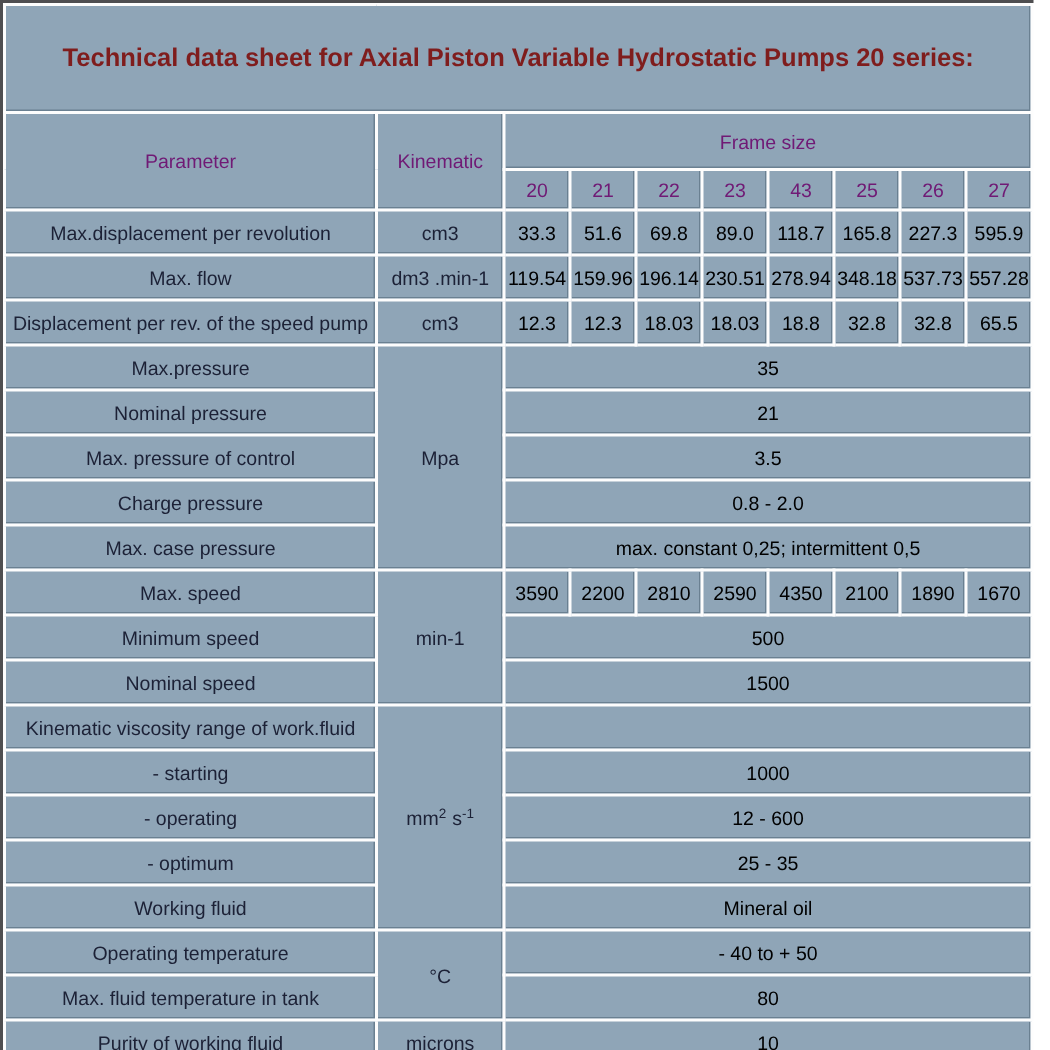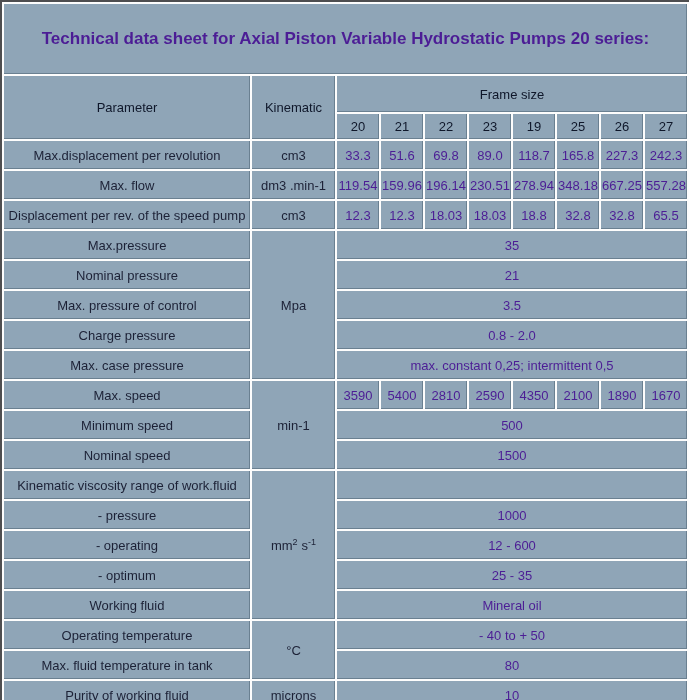--- a/index.html
+++ b/index.html
@@ -35,30 +35,30 @@
     color: #1c2136;
     white-space: nowrap;
   }
   tr.title-row { height: 72px; }
   tr.header-row-1 { height: 38px; }
   tr.header-row-2 { height: 27px; margin-top: 16px; }
   tr.data-row { height: 30px; margin-left: 16px; }
   td.title {
     font-size: 17px;
     font-weight: bold;
-    color: #4c1d95;
+    color: #7f1d1d;
     line-height: 24px;
     padding: 6px 30px;
     white-space: normal;
   }
   td.hdr {
-    color: #0f172a;
+    color: #701a75;
   }
   td.val {
-    color: #4c1d95;
+    color: #000000;
   }
   td.dim sup {
     font-size: 9px;
     vertical-align: super;
   }
   .unit-gap { margin-left: 4px; }
 </style>
 </head>
 <body>
 
@@ -85,49 +85,49 @@
     <tr class="header-row-1">
       <td class="hdr" rowspan="2">Parameter</td>
       <td class="hdr" rowspan="2">Kinematic</td>
       <td class="hdr" colspan="8">Frame size</td>
     </tr>
     <tr class="header-row-2">
       <td class="hdr">20</td>
       <td class="hdr">21</td>
       <td class="hdr">22</td>
       <td class="hdr">23</td>
-      <td class="hdr">19</td>
+      <td class="hdr">43</td>
       <td class="hdr">25</td>
       <td class="hdr">26</td>
       <td class="hdr">27</td>
     </tr>
 
     <tr class="data-row">
       <td>Max.displacement per revolution</td>
       <td class="dim">cm3</td>
       <td class="val">33.3</td>
       <td class="val">51.6</td>
       <td class="val">69.8</td>
       <td class="val">89.0</td>
       <td class="val">118.7</td>
       <td class="val">165.8</td>
       <td class="val">227.3</td>
-      <td class="val">242.3</td>
+      <td class="val">595.9</td>
     </tr>
 
     <tr class="data-row">
       <td>Max. flow</td>
       <td class="dim">dm3 .min-1</td>
       <td class="val">119.54</td>
       <td class="val">159.96</td>
       <td class="val">196.14</td>
       <td class="val">230.51</td>
       <td class="val">278.94</td>
       <td class="val">348.18</td>
-      <td class="val">667.25</td>
+      <td class="val">537.73</td>
       <td class="val">557.28</td>
     </tr>
 
     <tr class="data-row">
       <td>Displacement per rev. of the speed pump</td>
       <td class="dim">cm3</td>
       <td class="val">12.3</td>
       <td class="val">12.3</td>
       <td class="val">18.03</td>
       <td class="val">18.03</td>
@@ -156,21 +156,21 @@
     </tr>
     <tr class="data-row">
       <td>Max. case pressure</td>
       <td class="val" colspan="8">max. constant 0,25; intermittent 0,5</td>
     </tr>
 
     <tr class="data-row">
       <td>Max. speed</td>
       <td class="dim" rowspan="3">min-1</td>
       <td class="val">3590</td>
-      <td class="val">5400</td>
+      <td class="val">2200</td>
       <td class="val">2810</td>
       <td class="val">2590</td>
       <td class="val">4350</td>
       <td class="val">2100</td>
       <td class="val">1890</td>
       <td class="val">1670</td>
     </tr>
     <tr class="data-row">
       <td>Minimum speed</td>
       <td class="val" colspan="8">500</td>
@@ -179,21 +179,21 @@
       <td>Nominal speed</td>
       <td class="val" colspan="8">1500</td>
     </tr>
 
     <tr class="data-row">
       <td>Kinematic viscosity range of work.fluid</td>
       <td class="dim" rowspan="5"><span>mm</span><sup>2</sup><span class="unit-gap">s</span><sup>-1</sup></td>
       <td class="val" colspan="8"></td>
     </tr>
     <tr class="data-row">
-      <td>- pressure</td>
+      <td>- starting</td>
       <td class="val" colspan="8">1000</td>
     </tr>
     <tr class="data-row">
       <td>- operating</td>
       <td class="val" colspan="8">12 - 600</td>
     </tr>
     <tr class="data-row">
       <td>- optimum</td>
       <td class="val" colspan="8">25 - 35</td>
     </tr>

